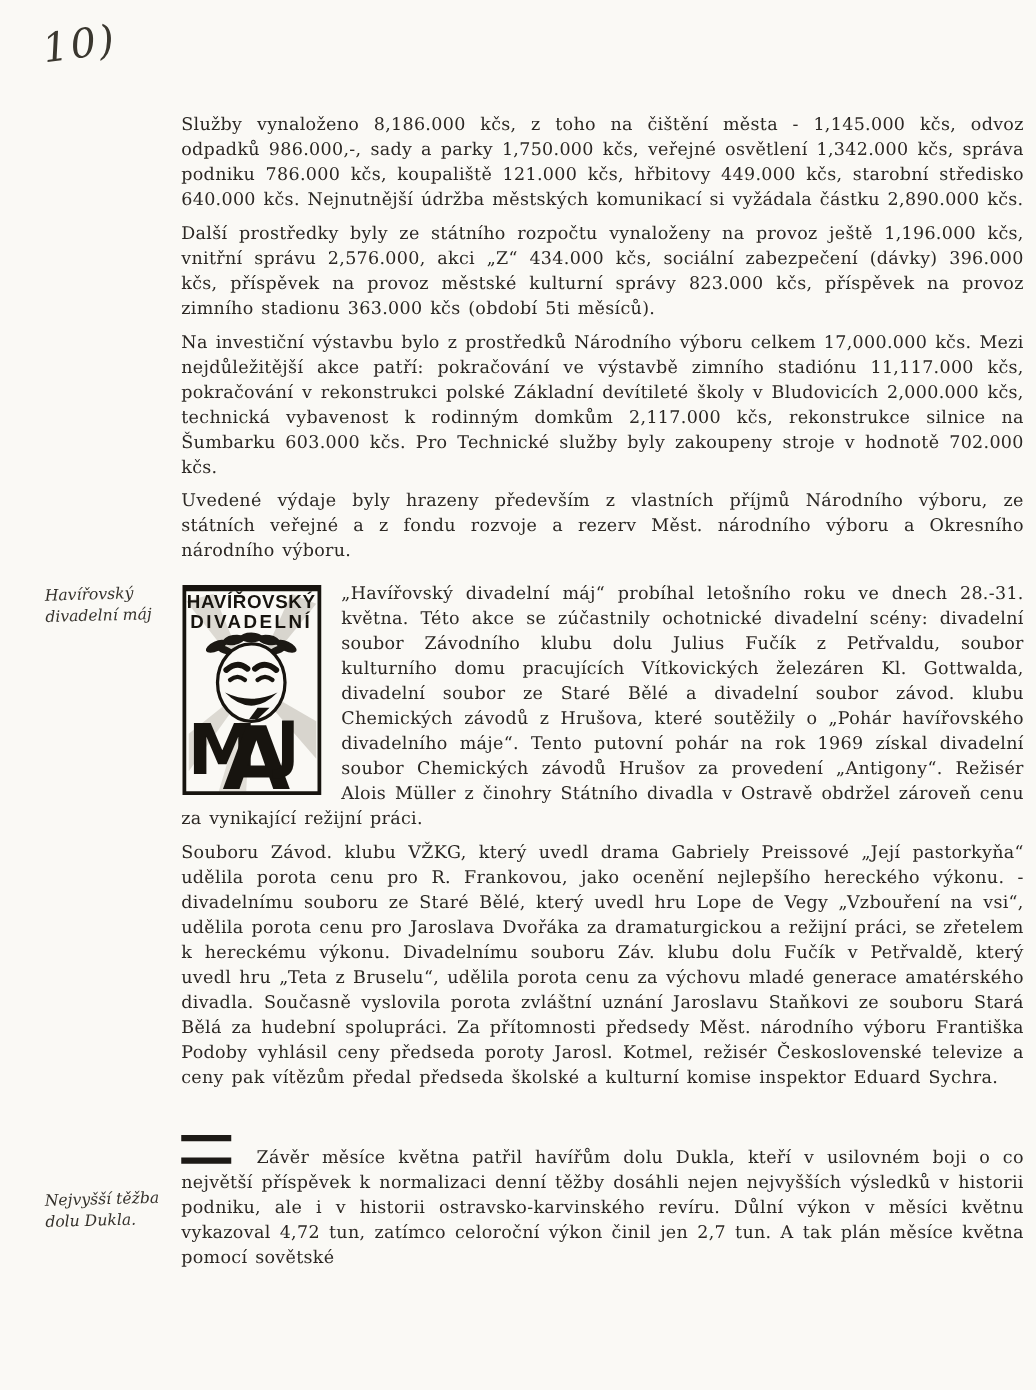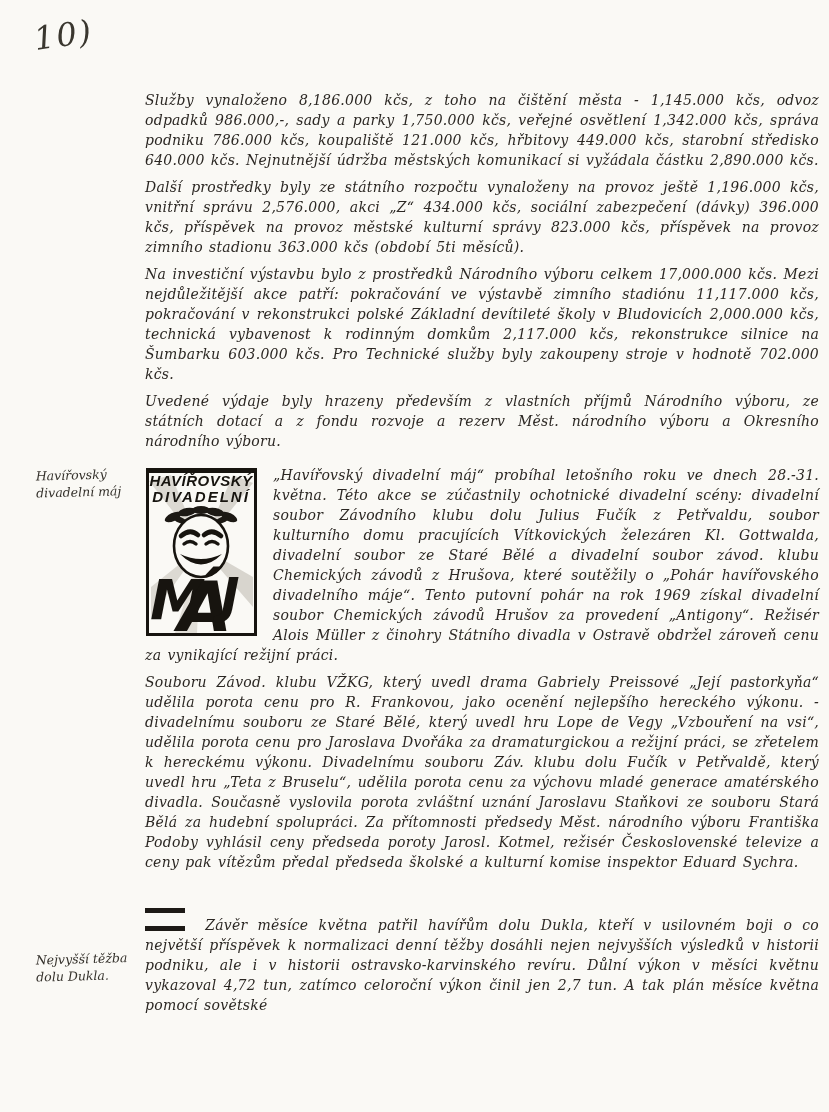--- a/index.html
+++ b/index.html
@@ -30,21 +30,20 @@
     letter-spacing: 2px;
   }
   
   .content {
     position: absolute;
     left: 145px;
     top: 90px;
     width: 674px;
     font-size: 14px;
     line-height: 20px;
-    font-style: italic;
     letter-spacing: 0.25px;
     word-spacing: 1.5px;
     text-align: justify;
   }
   .content p {
     margin: 0 0 7px 0;
   }
   .content p.theatre-par {
     margin-top: 14px;
   }
@@ -101,21 +100,21 @@
   </div>
 
   <div class="content">
 
     <p>Služby vynaloženo 8,186.000 kčs, z toho na čištění města - 1,145.000 kčs, odvoz odpadků 986.000,-, sady a parky 1,750.000 kčs, veřejné osvětlení 1,342.000 kčs, správa podniku 786.000 kčs, koupaliště 121.000 kčs, hřbitovy 449.000 kčs, starobní středisko 640.000 kčs. Nejnutnější údržba městských komunikací si vyžádala částku 2,890.000 kčs.</p>
 
     <p>Další prostředky byly ze státního rozpočtu vynaloženy na provoz ještě 1,196.000 kčs, vnitřní správu 2,576.000, akci „Z“ 434.000 kčs, sociální zabezpečení (dávky) 396.000 kčs, příspěvek na provoz městské kulturní správy 823.000 kčs, příspěvek na provoz zimního stadionu 363.000 kčs (období 5ti měsíců).</p>
 
     <p>Na investiční výstavbu bylo z prostředků Národního výboru celkem 17,000.000 kčs. Mezi nejdůležitější akce patří: pokračování ve výstavbě zimního stadiónu 11,117.000 kčs, pokračování v rekonstrukci polské Základní devítileté školy v Bludovicích 2,000.000 kčs, technická vybavenost k rodinným domkům 2,117.000 kčs, rekonstrukce silnice na Šumbarku 603.000 kčs. Pro Technické služby byly zakoupeny stroje v hodnotě 702.000 kčs.</p>
 
-    <p>Uvedené výdaje byly hrazeny především z vlastních příjmů Národního výboru, ze státních dotací a z fondu rozvoje a rezerv Měst. národního výboru a Okresního národního výboru.</p>
+    <p>Uvedené výdaje byly hrazeny především z vlastních příjmů Národního výboru, ze státních veřejné a z fondu rozvoje a rezerv Měst. národního výboru a Okresního národního výboru.</p>
 
     <p class="theatre-par">
       <span class="logo-box">
         <svg width="113" height="170" viewBox="0 0 113 170">
 
           <polygon points="56,80 4,14 26,8" fill="#dcd9d2"></polygon>
           <polygon points="56,80 108,16 88,8" fill="#d8d5ce"></polygon>
           <polygon points="56,80 6,150 6,120" fill="#dcd9d2"></polygon>
           <polygon points="56,80 108,140 108,110" fill="#d8d5ce"></polygon>
           <polygon points="56,80 30,166 52,166" fill="#e1ded7"></polygon>

